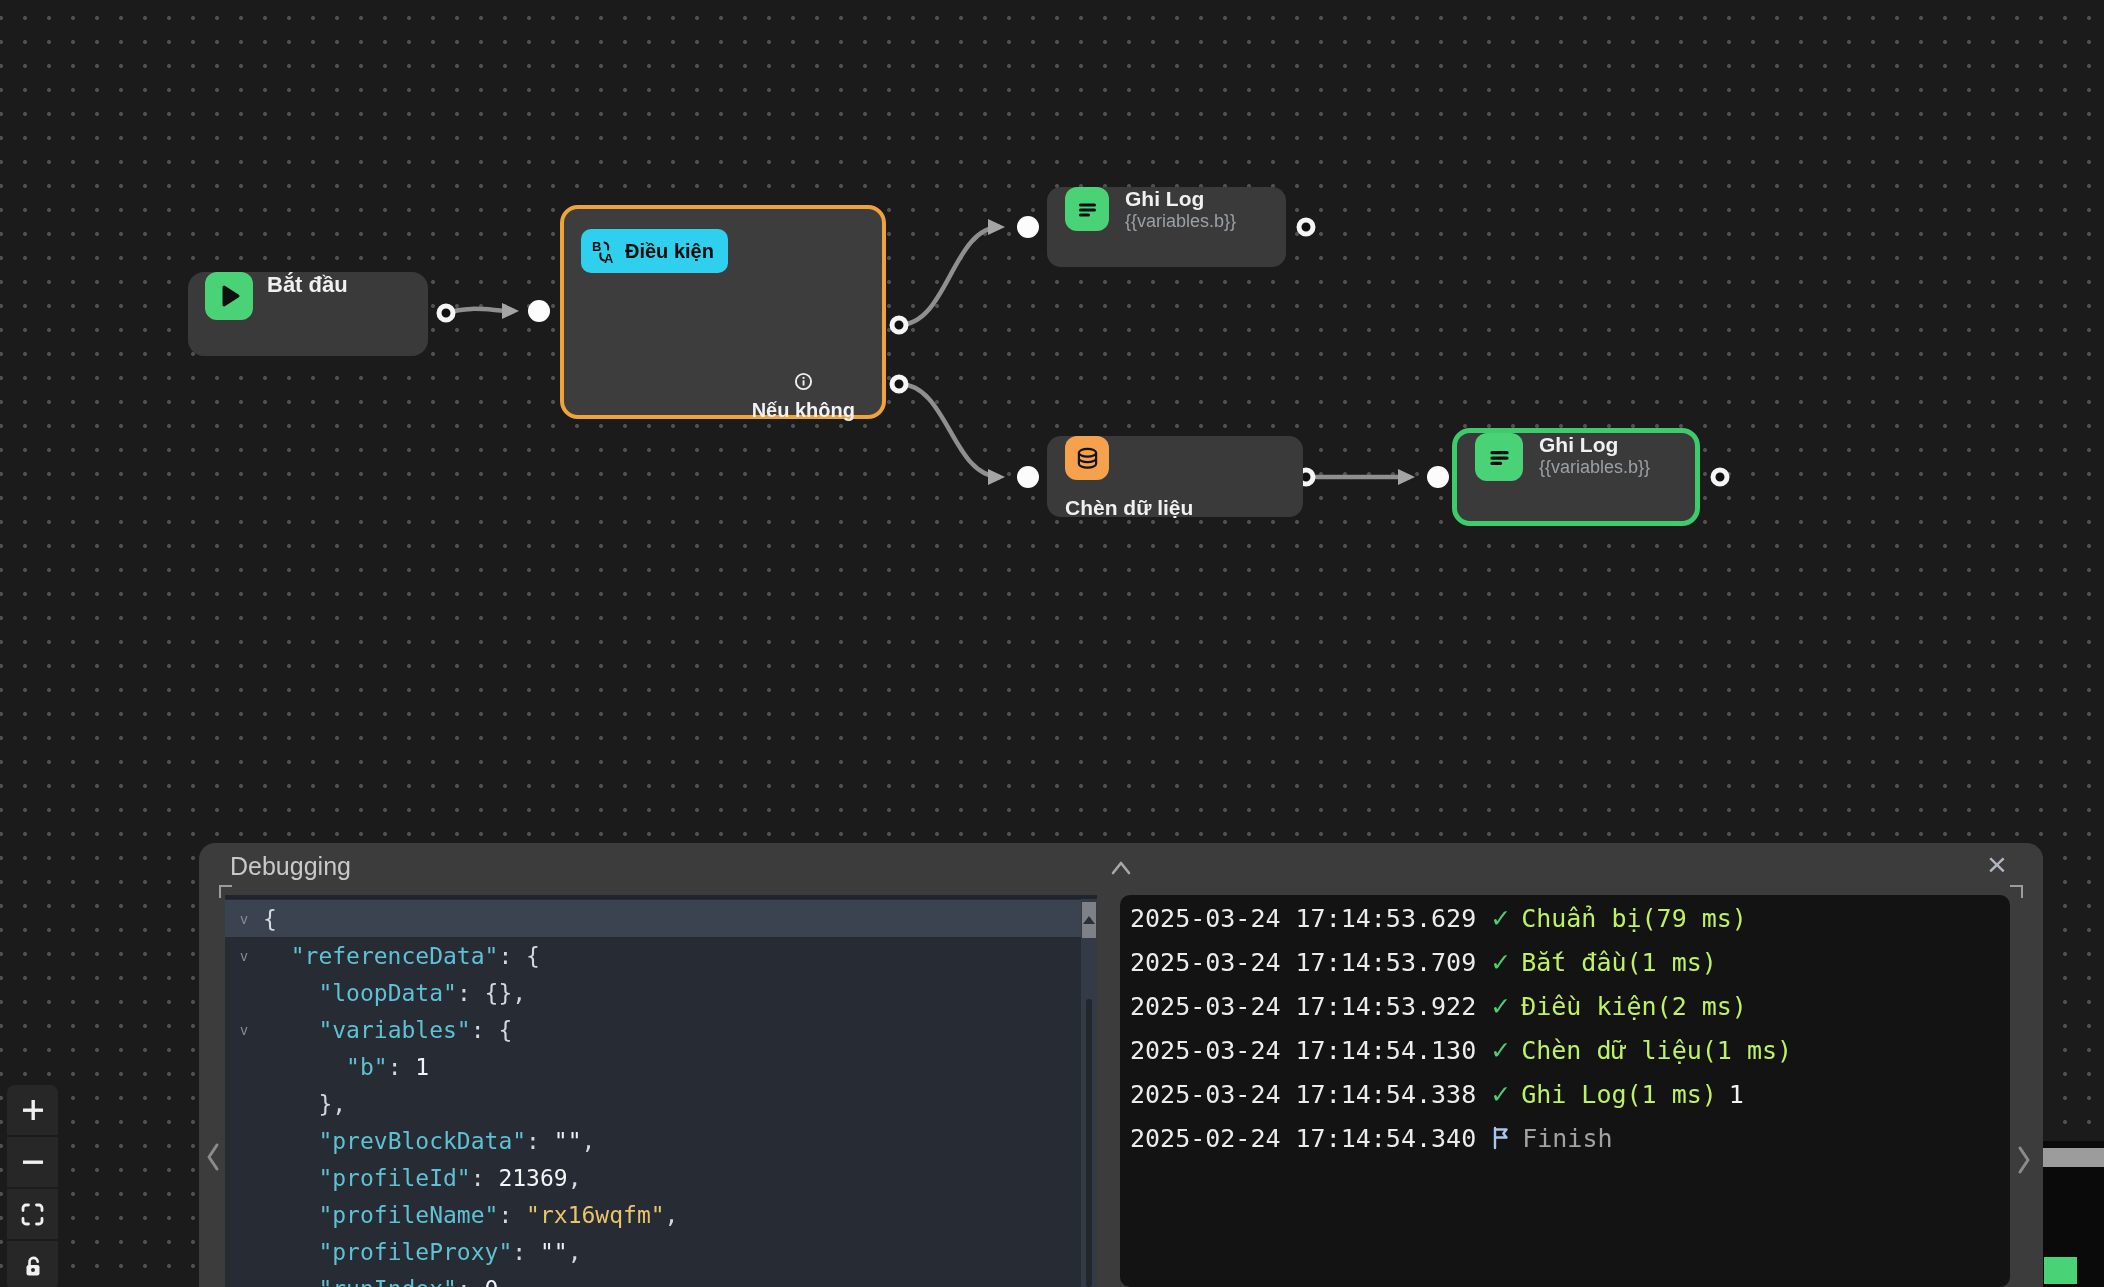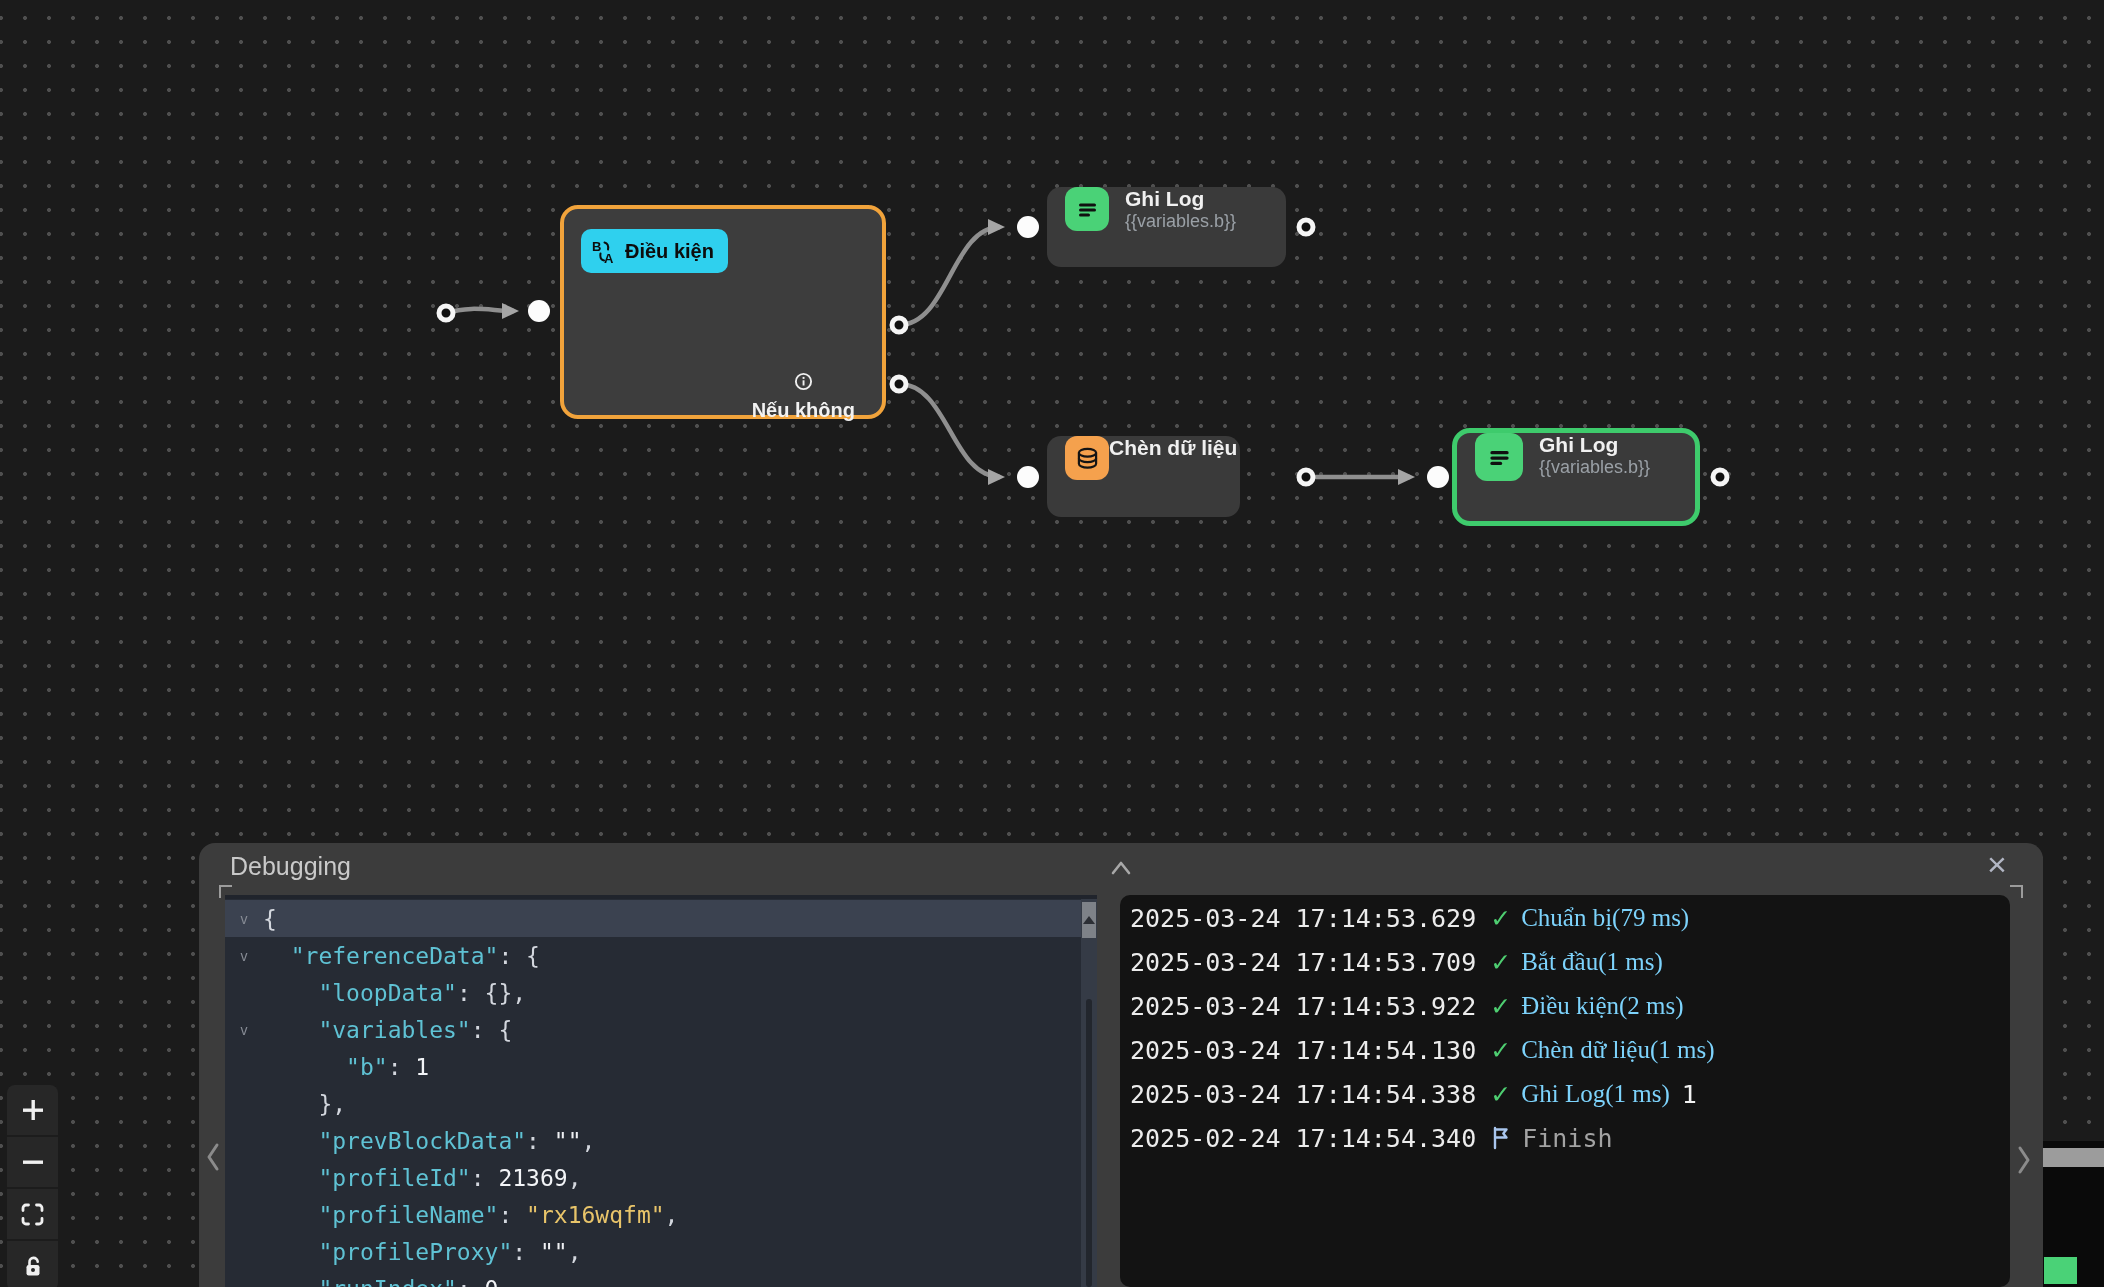--- a/index.html
+++ b/index.html
@@ -22,21 +22,21 @@
   .node { position:absolute; background:#3a3a3a; border-radius:16px; display:flex; }
   .nicon { border-radius:12px; display:flex; align-items:center; justify-content:center; flex:0 0 auto; }
   .nicon.green { background:#4ad277; }
   .nicon.orange { background:#f5a14d; }
   .ntitle { font-weight:bold; font-size:22px; color:#f0f0f0; line-height:1.15; }
   .nsub { font-size:18px; color:#9aa0a6; line-height:1.2; }
   #node-start { left:188px; top:272px; width:240px; height:84px; padding-left:17px; gap:14px; }
   #node-start .nicon { width:48px; height:48px; }
   #node-log-top { left:1047px; top:187px; width:239px; height:80px; padding-left:18px; gap:16px; border-radius:14px; }
   #node-log-top .nicon, #node-insert .nicon, #node-log-final .nicon { width:44px; height:44px; }
-  #node-insert { left:1047px; top:436px; width:193px; height:81px; padding-left:18px; border-radius:14px; }
+  #node-insert { left:1047px; top:436px; width:256px; height:81px; padding-left:18px; gap:16px; border-radius:14px;flex-direction:column; }
   #node-log-final { left:1452px; top:428px; width:248px; height:98px; border:5px solid #3ecb6c; border-radius:18px; background:#3a3a3a; padding-left:18px; gap:16px; }
   #node-condition {
     left:560px; top:205px; width:326px; height:214px;
     background:#3d3d3d; border:4px solid #f1a33b; border-radius:18px;
     display:block;
   }
   .cond-badge {
     position:absolute; left:17px; top:20px; height:44px; padding:0 14px 0 10px;
     background:#2fd0ee; border-radius:10px; display:flex; align-items:center; gap:7px;
     color:#0d0d0d; font-weight:bold; font-size:20px;
@@ -85,21 +85,21 @@
   .jscroll-btn .tri { width:0; height:0; border-left:6px solid transparent; border-right:6px solid transparent; border-bottom:8px solid #2c2f35; }
   .jscroll-line { position:absolute; left:5px; top:100px; bottom:0; width:6px; background:#22262d; border-radius:3px; }
   
   #console {
     position:absolute; left:921px; top:52px; width:890px; height:392px;
     background:#131313; border-radius:10px; overflow:hidden; padding:1px 0 0 10px;
   }
   .lrow { height:44px; display:flex; align-items:center; font-family:"DejaVu Sans Mono", monospace; font-size:25px; white-space:pre; }
   .lts { color:#ececec; }
   .lcheck { color:#4ece71; font-family:"DejaVu Sans", sans-serif; font-weight:bold; padding:0 10px 0 14px; }
-  .ltext.green { color:#7dd3fc;font-family:Liberation Serif, serif; }
+  .ltext.green { color:#bef264; }
   .ltext.blue { color:#a3a3a3; }
   .lsuffix { color:#f2f2f2; padding-left:12px; }
   .lflag { padding:0 10px 0 14px; display:flex; align-items:center; }
   
   #zoomctl { position:absolute; left:7px; top:1085px; width:51px; border-radius:8px; overflow:hidden; background:#1c1c1c; }
   .zbtn { width:51px; height:50px; background:#272727; display:flex; align-items:center; justify-content:center; margin-bottom:2px; }
   .zbtn:last-child { margin-bottom:0; }
   
   #cornerwin { position:absolute; left:2043px; top:1141px; width:61px; height:146px; background:#0a0a0a; }
   .cw-bar { position:absolute; left:0; top:7px; width:61px; height:19px; background:#9c9c9c; }
@@ -127,20 +127,28 @@
     <circle class="port-donut" cx="1306" cy="227" r="7"></circle>
     <circle class="port-donut" cx="1306" cy="477" r="7"></circle>
     <circle class="port-donut" cx="1720" cy="477" r="7"></circle>
 
     <circle class="port-solid" cx="539" cy="311" r="11"></circle>
     <circle class="port-solid" cx="1028" cy="227" r="11"></circle>
     <circle class="port-solid" cx="1028" cy="477" r="11"></circle>
     <circle class="port-solid" cx="1438" cy="477" r="11"></circle>
   </svg>
 
+  <div class="node" id="node-start">
+    <div class="nicon green">
+      <svg width="28" height="28" viewBox="0 0 28 28">
+          <polygon points="9,5 23,14 9,23" fill="#101010" stroke="#101010" stroke-width="3" stroke-linejoin="round"></polygon>
+        </svg>
+    </div>
+    <div class="ntitle">Bắt đầu</div>
+  </div>
 
   <div class="node" id="node-condition">
     <div class="cond-badge">
       <span style="display:flex;">
         <svg width="27" height="27" viewBox="0 0 27 27">
           <text x="1" y="13" font-size="13" font-weight="bold" fill="#0d0d0d" font-family="Liberation Sans, sans-serif">B</text>
           <path d="M13.5 4.5 q4.5 1 3.5 7" stroke="#0d0d0d" stroke-width="2" fill="none" stroke-linecap="round"></path>
           <text x="13" y="25" font-size="13" font-weight="bold" fill="#0d0d0d" font-family="Liberation Sans, sans-serif">A</text>
           <path d="M9.5 15.5 q-1 6 3.5 7" stroke="#0d0d0d" stroke-width="2" fill="none" stroke-linecap="round"></path>
         </svg>

